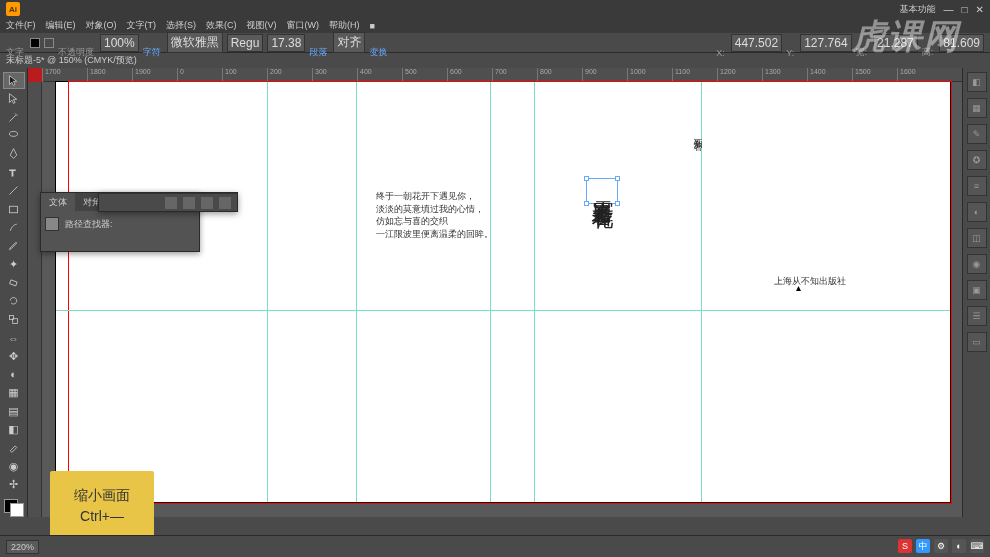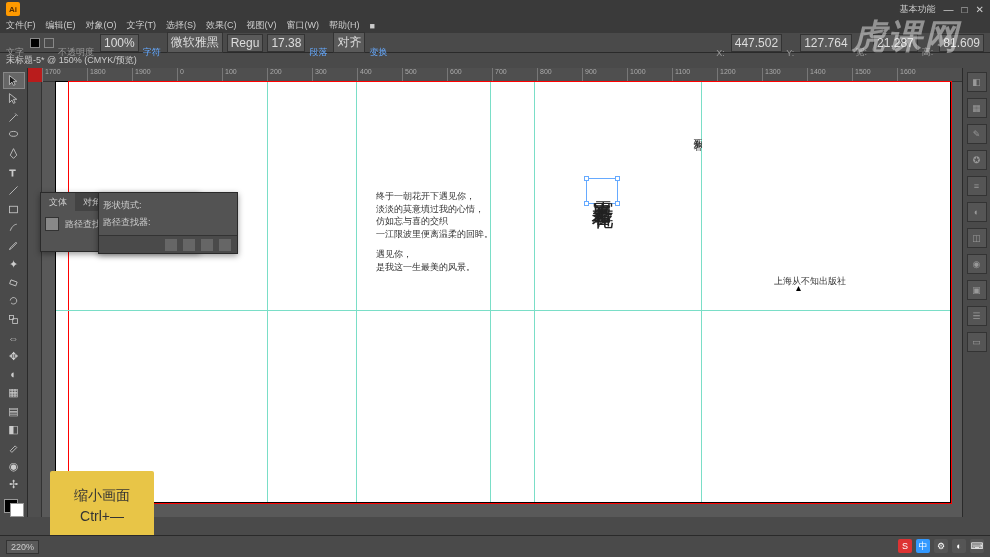--- a/index.html
+++ b/index.html
@@ -229,22 +229,20 @@
       <div class="guide v" style="left:300px"></div>
       <div class="guide v" style="left:434px"></div>
       <div class="guide v" style="left:478px"></div>
       <div class="guide v" style="left:645px"></div>
       <div class="guide h" style="top:228px"></div>
       <div class="poem">
         <p style="white-space:pre-line">终于一朝花开下遇见你，
 淡淡的莫意填过我的心情，
 仿如忘与喜的交织
 一江限波里便离温柔的回眸。</p>
-        <p style="white-space:pre-line">遇见你，
-是我这一生最美的风景。</p>
       </div>
       <div class="vert-title">
         <span class="c1">雾里看花</span><span class="c2">遇不见你</span>
         <div class="sel-handle" style="top:-3px;left:-3px"></div><div class="sel-handle" style="top:-3px;right:-3px"></div>
         <div class="sel-handle" style="bottom:-3px;left:-3px"></div><div class="sel-handle" style="bottom:-3px;right:-3px"></div>
       </div>
       <div class="author">从不知  著</div>
       <div class="publisher">上海从不知出版社</div>
       <div class="cursor">▴</div>
     </div>
@@ -272,28 +270,20 @@
   </div>
   <div class="fp-body">
     <div class="fp-row">
         <div class="sw"></div>
         <span>路径查找器:</span>
       </div>
   </div>
 </div>
 
 <div class="float-panel" style="top:192px; left:98px; width:140px">
-  <div class="fp-body">
-    <div class="fp-row">
-        <span>形状填式:</span>
-      </div>
-    <div class="fp-row">
-        <span>路径查找器:</span>
-      </div>
-  </div>
   <div class="fp-foot">
     <div class="ic"></div>
     <div class="ic"></div>
     <div class="ic"></div>
     <div class="ic"></div>
   </div>
 </div>
 
 <div class="tooltip">
   <div>缩小画面</div>

